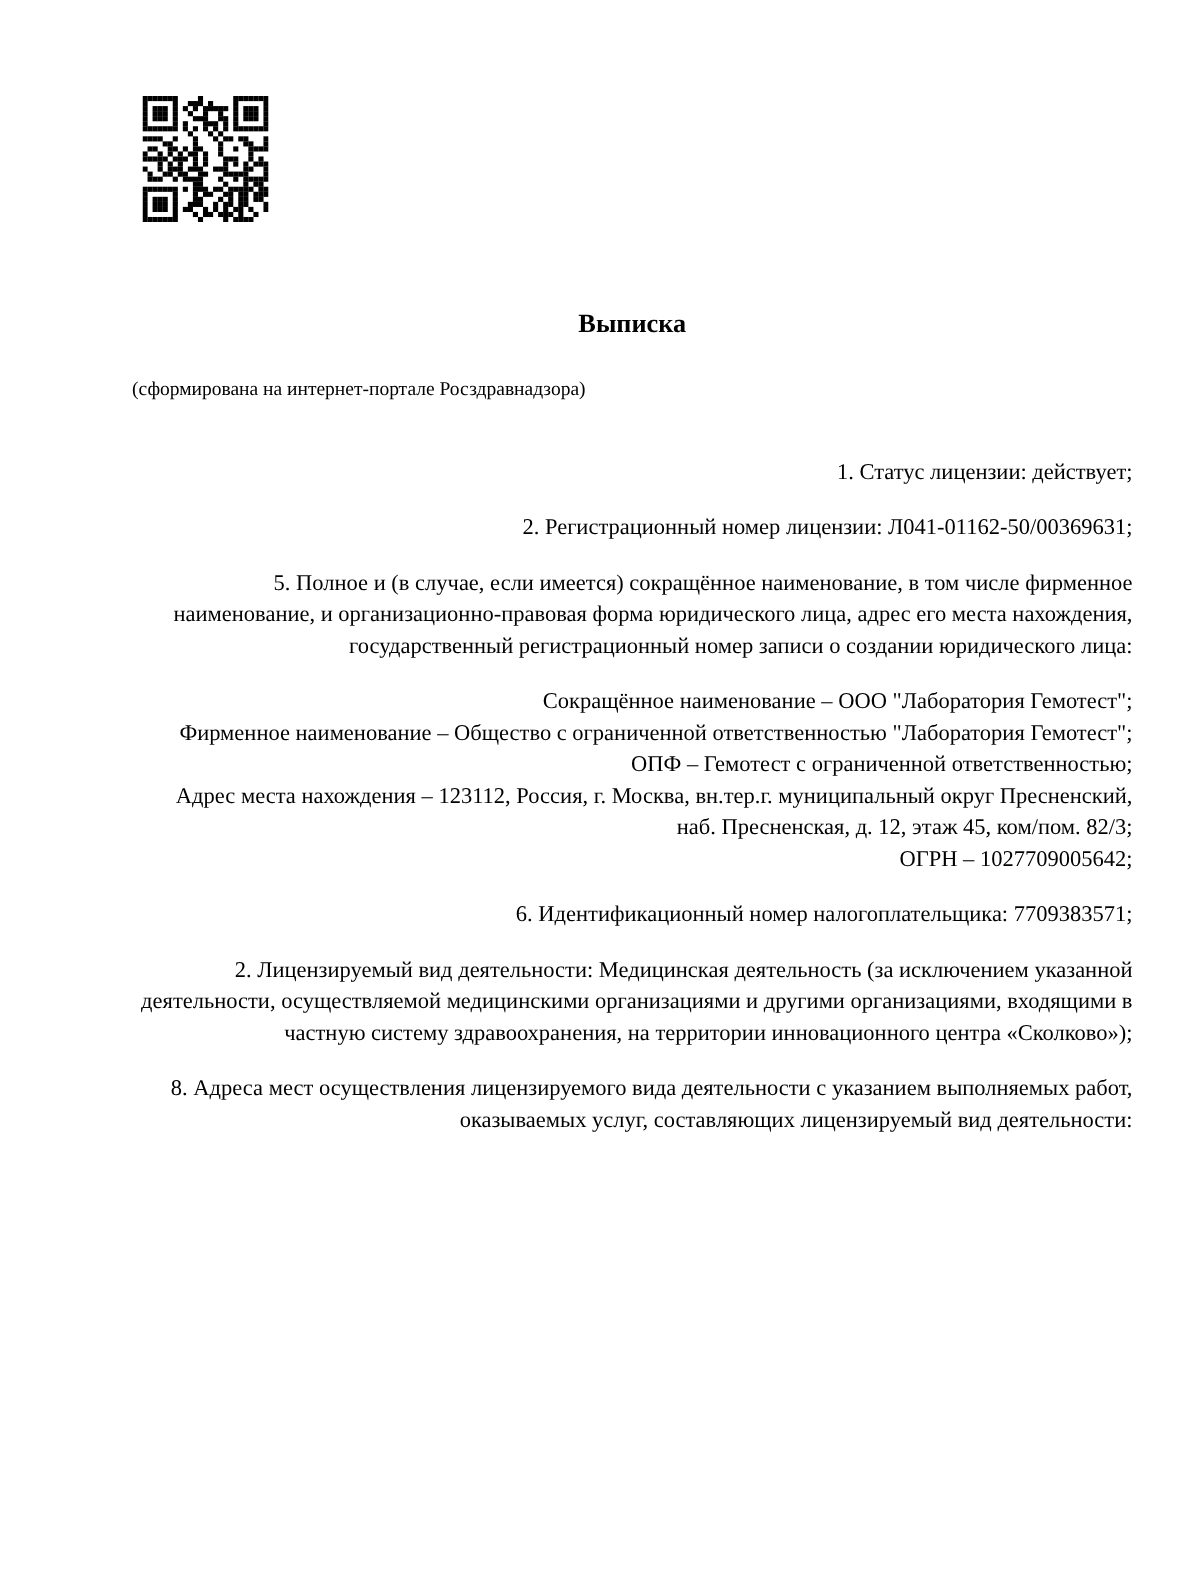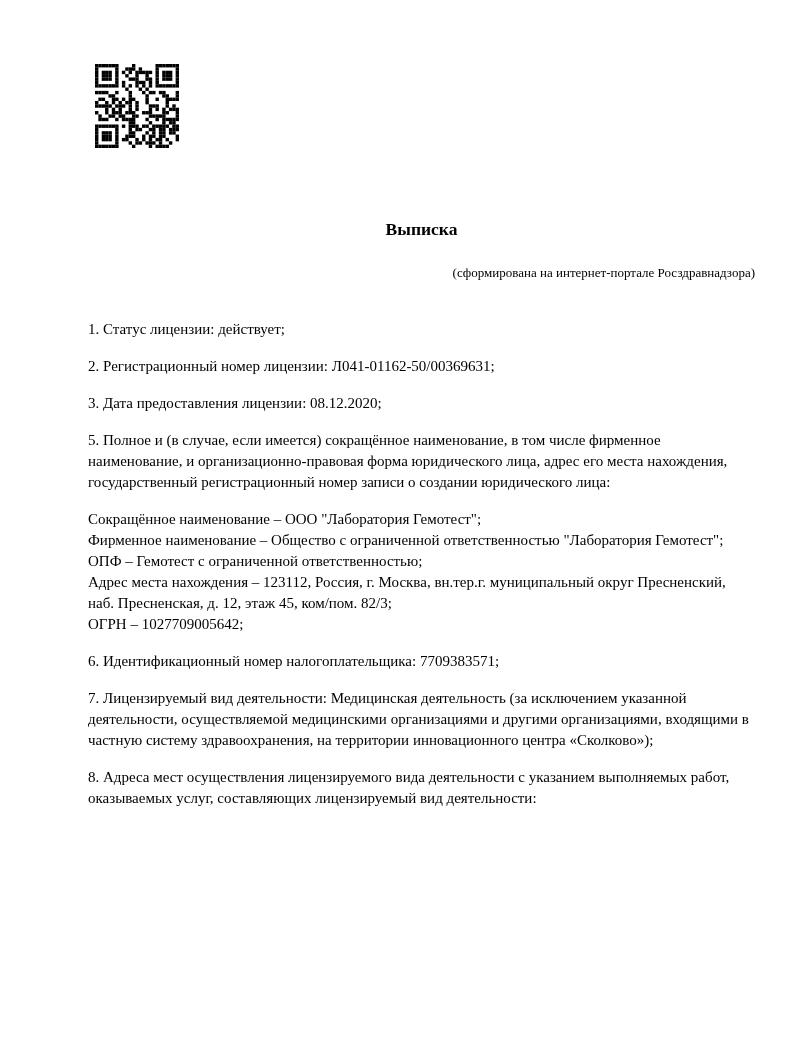--- a/index.html
+++ b/index.html
@@ -18,39 +18,37 @@
     top: 64px;
     width: 84px;
     height: 84px;
   }
   .qr svg { display: block; }
   .content {
     position: absolute;
     left: 88px;
     top: 204px;
     width: 667px;
-    margin-top: 14px;
   }
   .title {
     text-align: center;
     font-weight: bold;
     font-size: 17.5px;
     line-height: 23px;
   }
   .subtitle {
-    text-align: right;
     font-size: 13px;
     line-height: 16px;
     margin-top: 24px;
   }
   .doc-body {
     margin-top: 38px;
     font-size: 15px;
     line-height: 21px;
-    text-align: left;
+    text-align: right;
   }
   .paragraph { margin: 0 0 16px 0; }
   .line { min-height: 21px; }
 </style>
 </head>
 <body>
 
 <div class="page">
   <div class="qr" id="qr">
       <svg width="84" height="84" viewBox="0 0 84 84" xmlns="http://www.w3.org/2000/svg">
@@ -373,36 +371,33 @@
     </div>
     <div class="subtitle">(сформирована на интернет-портале Росздравнадзора)</div>
     <div class="doc-body" id="doc-body">
         <div class="paragraph">
           <div class="line">1. Статус лицензии: действует;</div>
         </div>
         <div class="paragraph">
           <div class="line">2. Регистрационный номер лицензии: Л041-01162-50/00369631;</div>
         </div>
         <div class="paragraph">
-          <div class="line">3. Дата предоставления лицензии: 08.12.2020;</div>
-        </div>
-        <div class="paragraph">
           <div class="line">5. Полное и (в случае, если имеется) сокращённое наименование, в том числе фирменное наименование, и организационно-правовая форма юридического лица, адрес его места нахождения, государственный регистрационный номер записи о создании юридического лица:</div>
         </div>
         <div class="paragraph">
           <div class="line">Сокращённое наименование – ООО "Лаборатория Гемотест";</div>
           <div class="line">Фирменное наименование – Общество с ограниченной ответственностью "Лаборатория Гемотест";</div>
           <div class="line">ОПФ – Гемотест с ограниченной ответственностью;</div>
           <div class="line">Адрес места нахождения – 123112, Россия, г. Москва, вн.тер.г. муниципальный округ Пресненский, наб. Пресненская, д. 12, этаж 45, ком/пом. 82/3;</div>
           <div class="line">ОГРН – 1027709005642;</div>
         </div>
         <div class="paragraph">
           <div class="line">6. Идентификационный номер налогоплательщика: 7709383571;</div>
         </div>
         <div class="paragraph">
-          <div class="line">7. Лицензируемый вид деятельности: Медицинская деятельность (за исключением указанной деятельности, осуществляемой медицинскими организациями и другими организациями, входящими в частную систему здравоохранения, на территории инновационного центра «Сколково»);</div>
+          <div class="line">2. Лицензируемый вид деятельности: Медицинская деятельность (за исключением указанной деятельности, осуществляемой медицинскими организациями и другими организациями, входящими в частную систему здравоохранения, на территории инновационного центра «Сколково»);</div>
         </div>
         <div class="paragraph">
           <div class="line">8. Адреса мест осуществления лицензируемого вида деятельности с указанием выполняемых работ, оказываемых услуг, составляющих лицензируемый вид деятельности:</div>
         </div>
       </div>
   </div>
 </div>
 
 </body></html>

